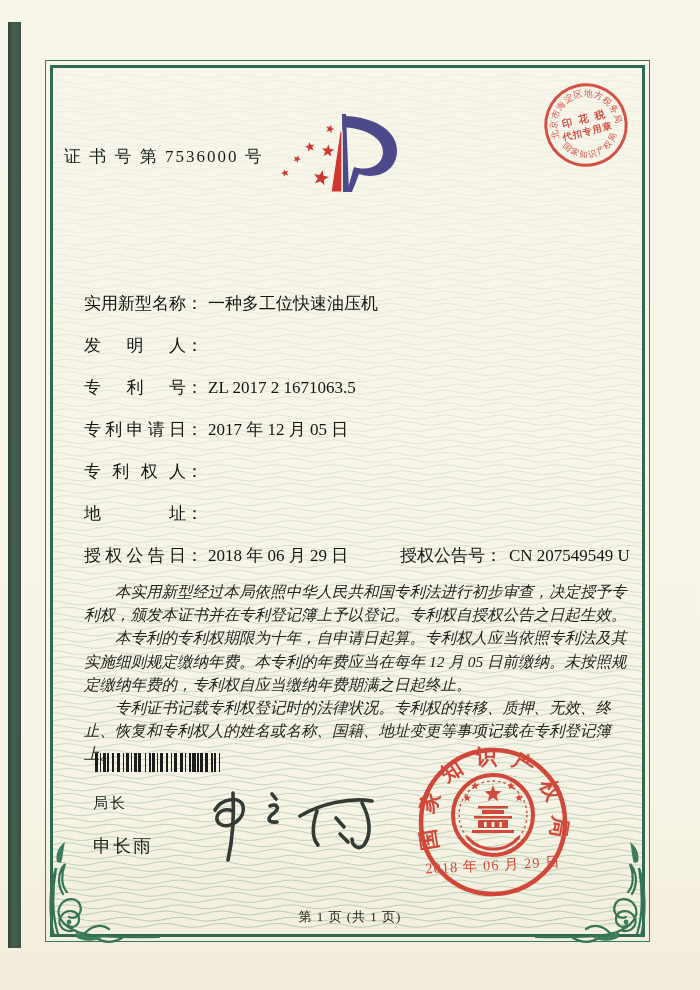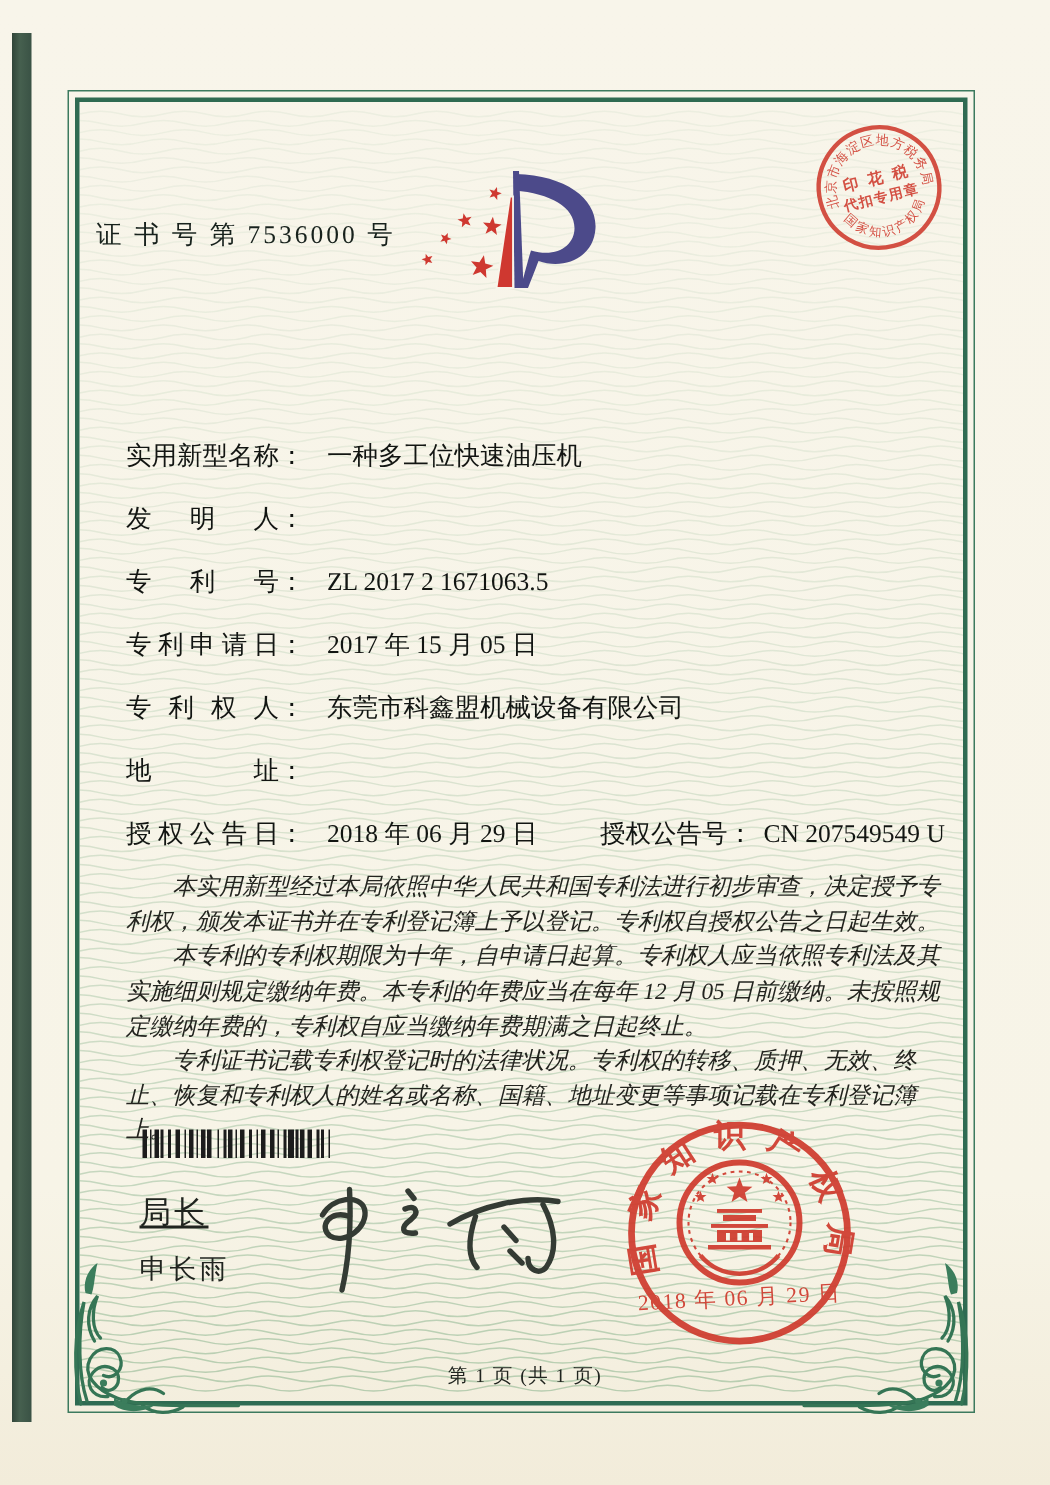--- a/index.html
+++ b/index.html
@@ -19,29 +19,29 @@
   .corner.br{right:-10px;bottom:-10px;transform:scaleX(-1);}
   
   .certno{position:absolute;left:64px;top:110px;font-size:17px;letter-spacing:2px;color:#17211c;margin-top:35px;}
   .logo{position:absolute;left:280px;top:112px;width:130px;height:92px;}
   .title{position:absolute;left:0;right:0;top:236px;margin:0;text-align:center;
          font-size:37px;font-weight:700;letter-spacing:6px;color:#1e3a2d;}
   .fields{position:absolute;left:84px;top:293px;right:64px;font-size:17px;color:#121512;}
   .frow{position:relative;margin-bottom:20px;line-height:22px;display:flex;align-items:flex-end;}
   .flabel{display:inline-block;width:102px;text-align:justify;text-align-last:justify;flex:0 0 102px;}
   .colon{flex:0 0 auto;}
-  .fvalue{margin-left:15px;flex:1 1 auto;}
+  .fvalue{margin-left:5px;flex:1 1 auto;}
   .pre{white-space:pre-line;}
   .cell-right{position:absolute;left:316px;top:0;display:flex;line-height:22px;}
   .paras{position:absolute;left:84px;top:580px;right:68px;font-size:15.5px;line-height:23.2px;
          color:#23241f;font-style:italic;}
   .paras p{margin:0;text-indent:2em;font-style:italic;}
   .barcode{position:absolute;left:95px;top:753px;width:185px;height:19px;display:flex;align-items:stretch;}
   .barcode div{height:100%;}
-  .signer-title{position:absolute;left:93px;top:794px;font-size:21px;letter-spacing:2px;color:#20241f;text-decoration:underline;}
+  .signer-title{position:absolute;left:93px;top:794px;font-size:15px;letter-spacing:2px;color:#20241f;}
   .signer-name{position:absolute;left:93px;top:834px;font-size:18px;letter-spacing:2px;color:#20241f;}
   .sig{position:absolute;left:200px;top:768px;width:200px;height:100px;}
   .seal-office{position:absolute;left:408px;top:737px;width:172px;height:172px;opacity:.92;}
   .seal-tax{position:absolute;left:537px;top:76px;width:98px;height:98px;transform:rotate(-14deg);opacity:.88;}
   .footer{position:absolute;left:0;right:0;top:908px;text-align:center;
           font-size:13px;letter-spacing:1px;color:#20241f;}
   text{font-family:"Liberation Serif","DejaVu Serif",serif;}
 </style>
 </head>
 <body>
@@ -252,26 +252,25 @@
         <span class="colon">：</span>
     </div>
     <div class="frow">
       <span class="flabel">专 利 号</span>
         <span class="colon">：</span>
       <span class="fvalue">ZL 2017 2 1671063.5</span>
     </div>
     <div class="frow">
       <span class="flabel">专利申请日</span>
         <span class="colon">：</span>
-      <span class="fvalue">2017 年 15 月 05 日</span>
+      <span class="fvalue">2017 年 12 月 05 日</span>
     </div>
     <div class="frow">
       <span class="flabel">专 利 权 人</span>
         <span class="colon">：</span>
-      <span class="fvalue">东莞市科鑫盟机械设备有限公司</span>
     </div>
     <div class="frow">
       <span class="flabel">地 址</span>
         <span class="colon">：</span>
     </div>
     <div class="frow">
       <span class="flabel">授权公告日</span>
         <span class="colon">：</span>
       <span class="fvalue">2018 年 06 月 29 日</span>
       <span class="cell-right">

